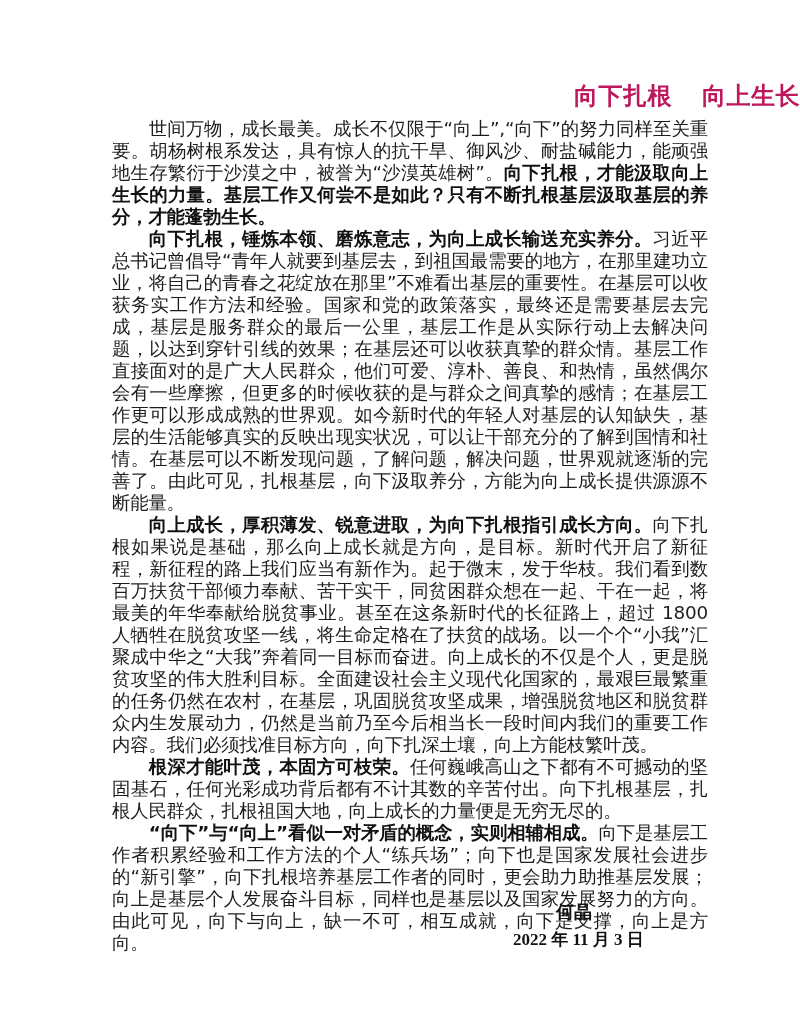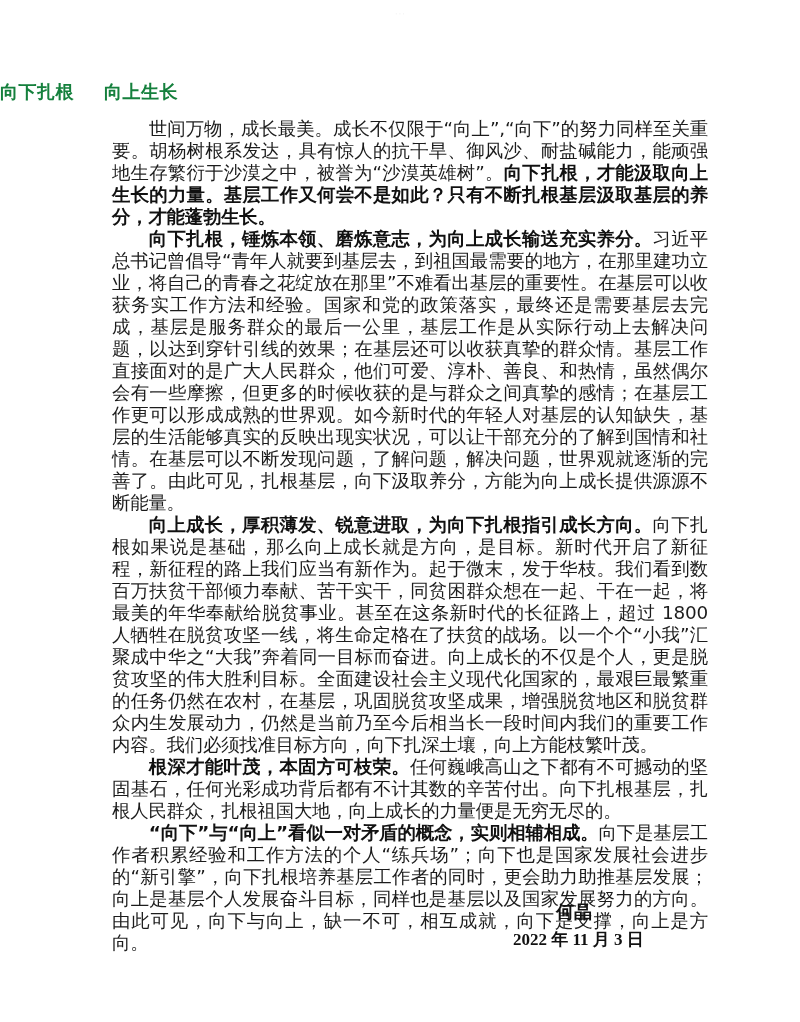--- a/index.html
+++ b/index.html
@@ -1,21 +1,21 @@
 <!DOCTYPE html>
 <html><head>
 <meta charset="utf-8">
 <style>
   html, body { margin: 0; padding: 0; background: #ffffff; }
   body { width: 800px; height: 1022px; position: relative; overflow: hidden;
          font-family: "DejaVu Sans", sans-serif; color: #1a1a1a; }
   .topmark { position: absolute; top: 10px; left: 388px; width: 24px; height: 6px;
              color: #e6e6e6; font-size: 6px; text-align: center; }
-  .title { position: absolute; top: 80px; left: 0; width: 800px; text-align: left;
-           font-size: 18px; font-weight: bold; letter-spacing: 0.5px; color: #15803d; }
+  .title { position: absolute; top: 80px; left: 0; width: 800px; text-align: right;
+           font-size: 24px; font-weight: bold; letter-spacing: 0.5px; color: #be185d; }
   .title span { display: inline-block; }
   .title .gap { width: 30px; }
   .body { position: absolute; top: 118px; left: 112px; width: 596px;
           font-size: 18.4px; line-height: 22px; text-align: justify; color: #1c1c1c;
           letter-spacing: -0.2px; }
   .para { margin: 0; text-indent: 2em; }
   .para b { font-weight: bold; color: #111; }
   .sig { position: absolute; top: 876px; left: 556px; font-size: 18px; font-weight: bold; color: #111; margin-top: 24px; }
   .date { position: absolute; top: 928px; left: 513px; font-size: 17px; font-weight: bold;
           font-family: "Liberation Serif", serif; color: #111; }

